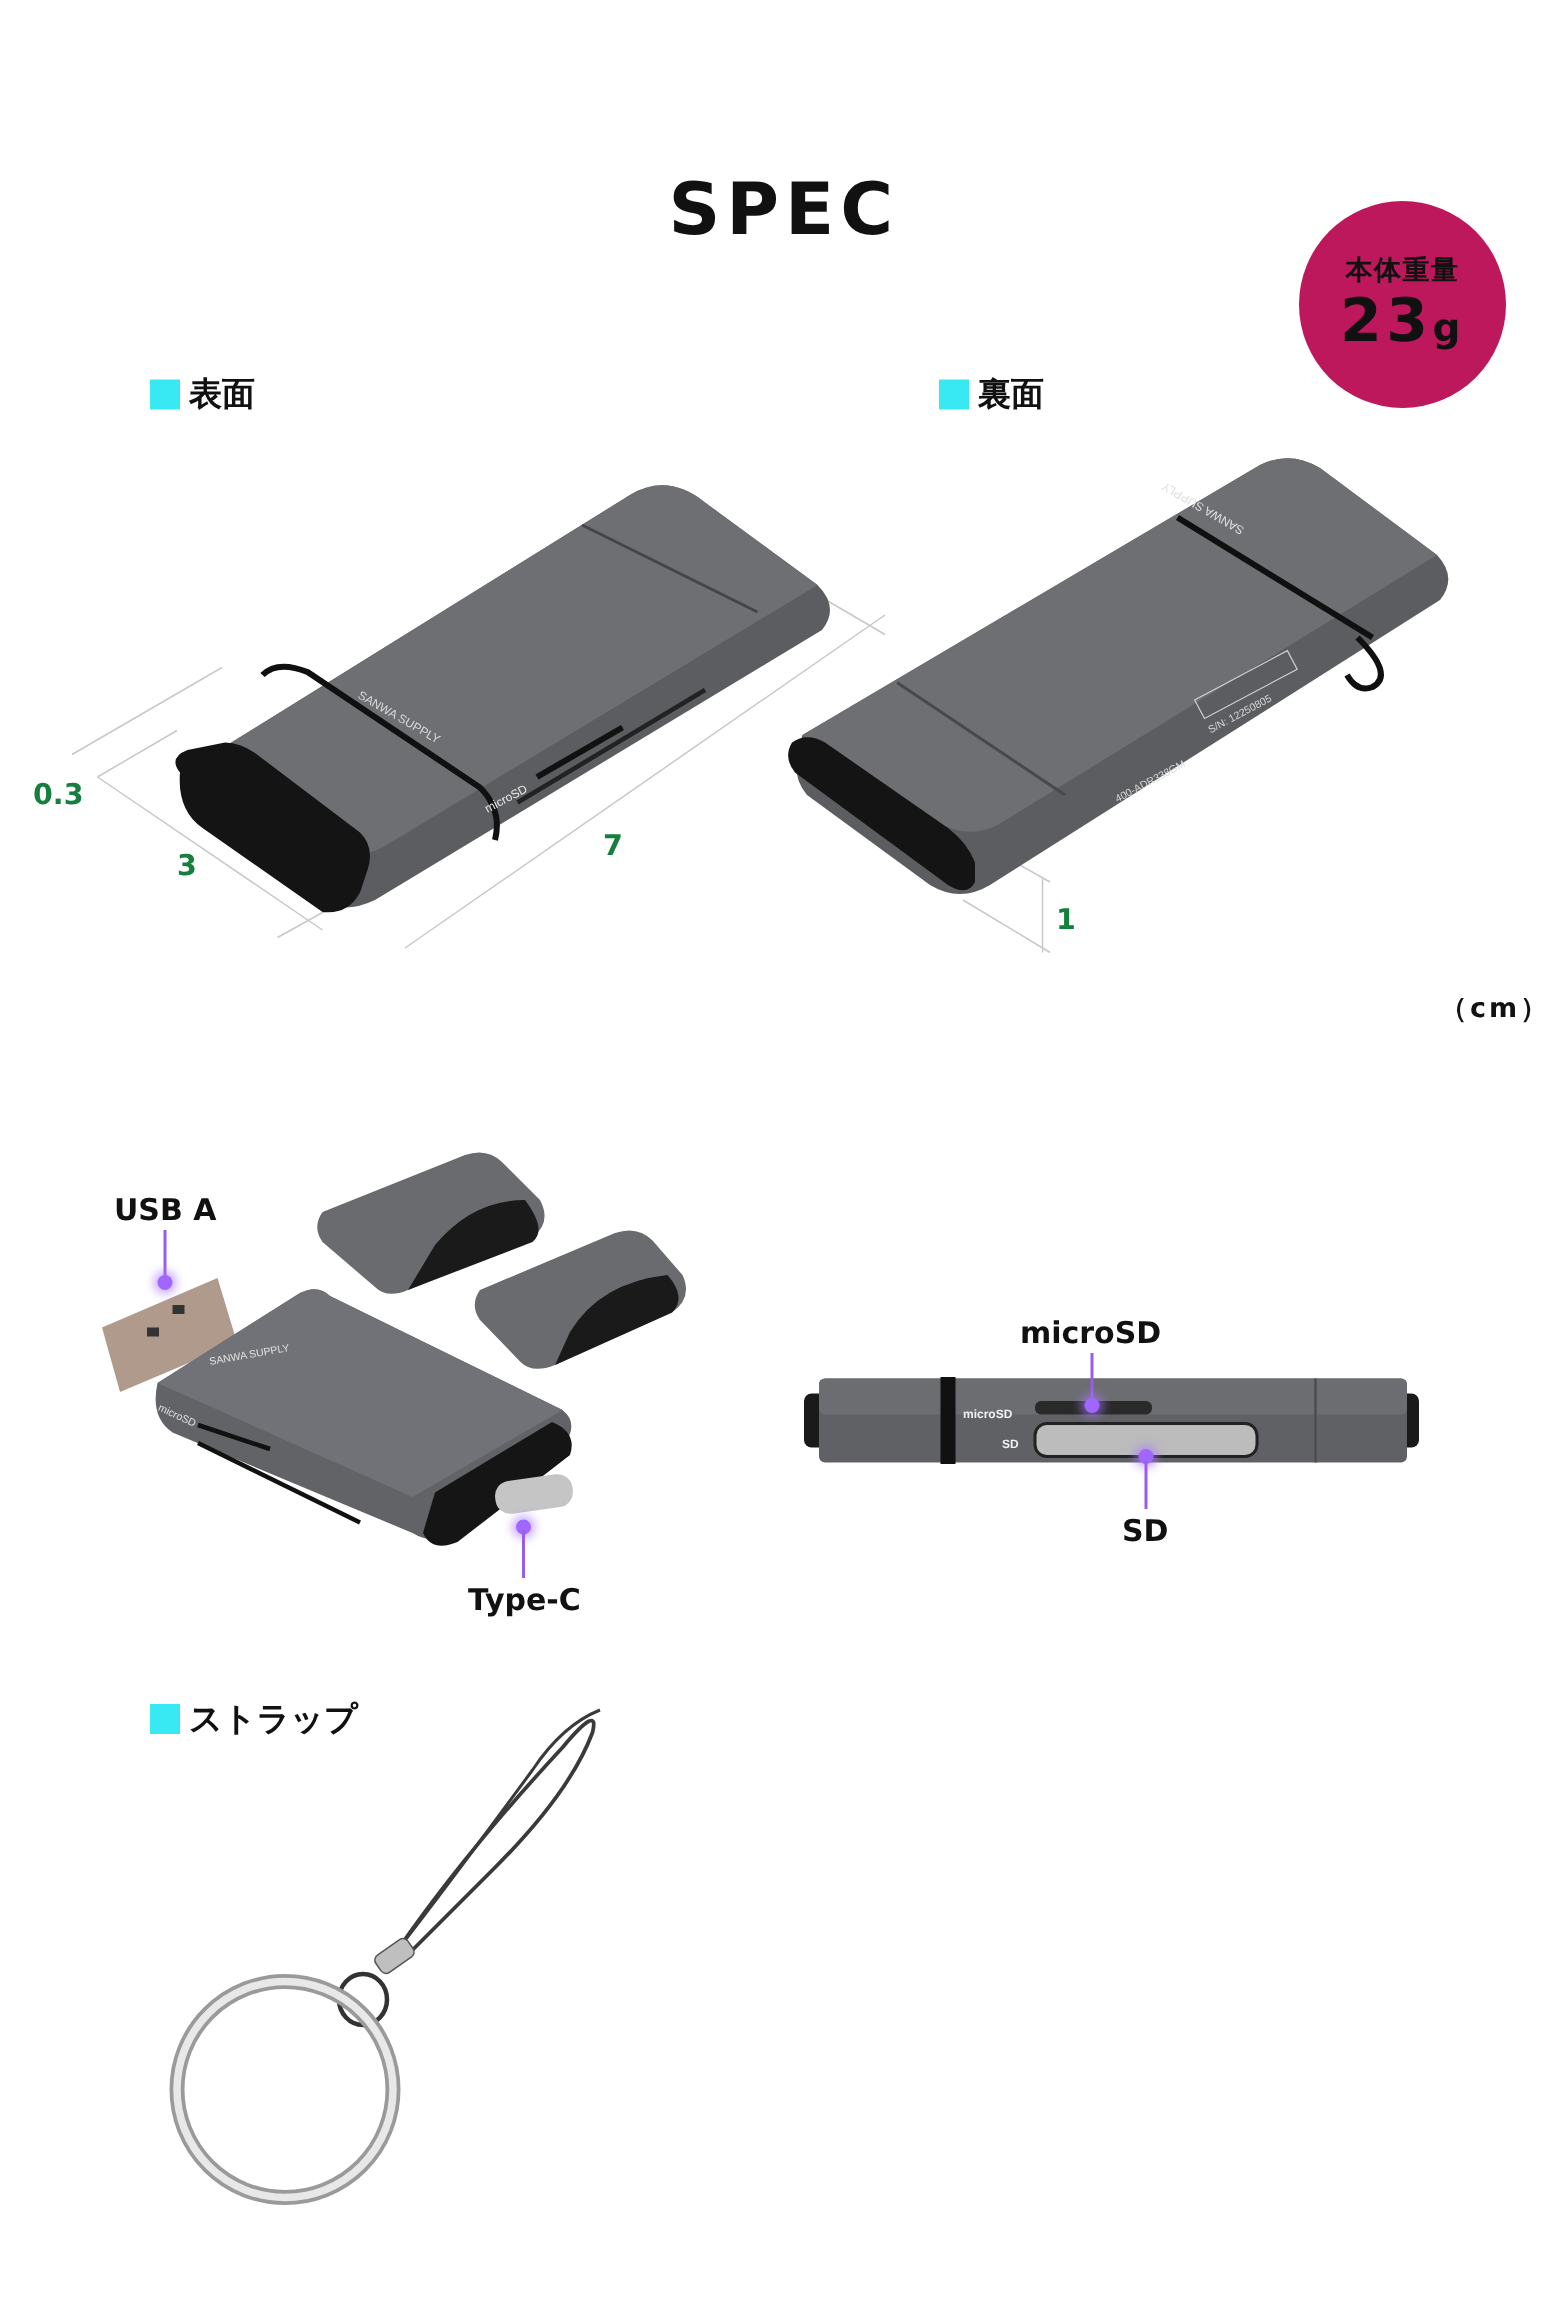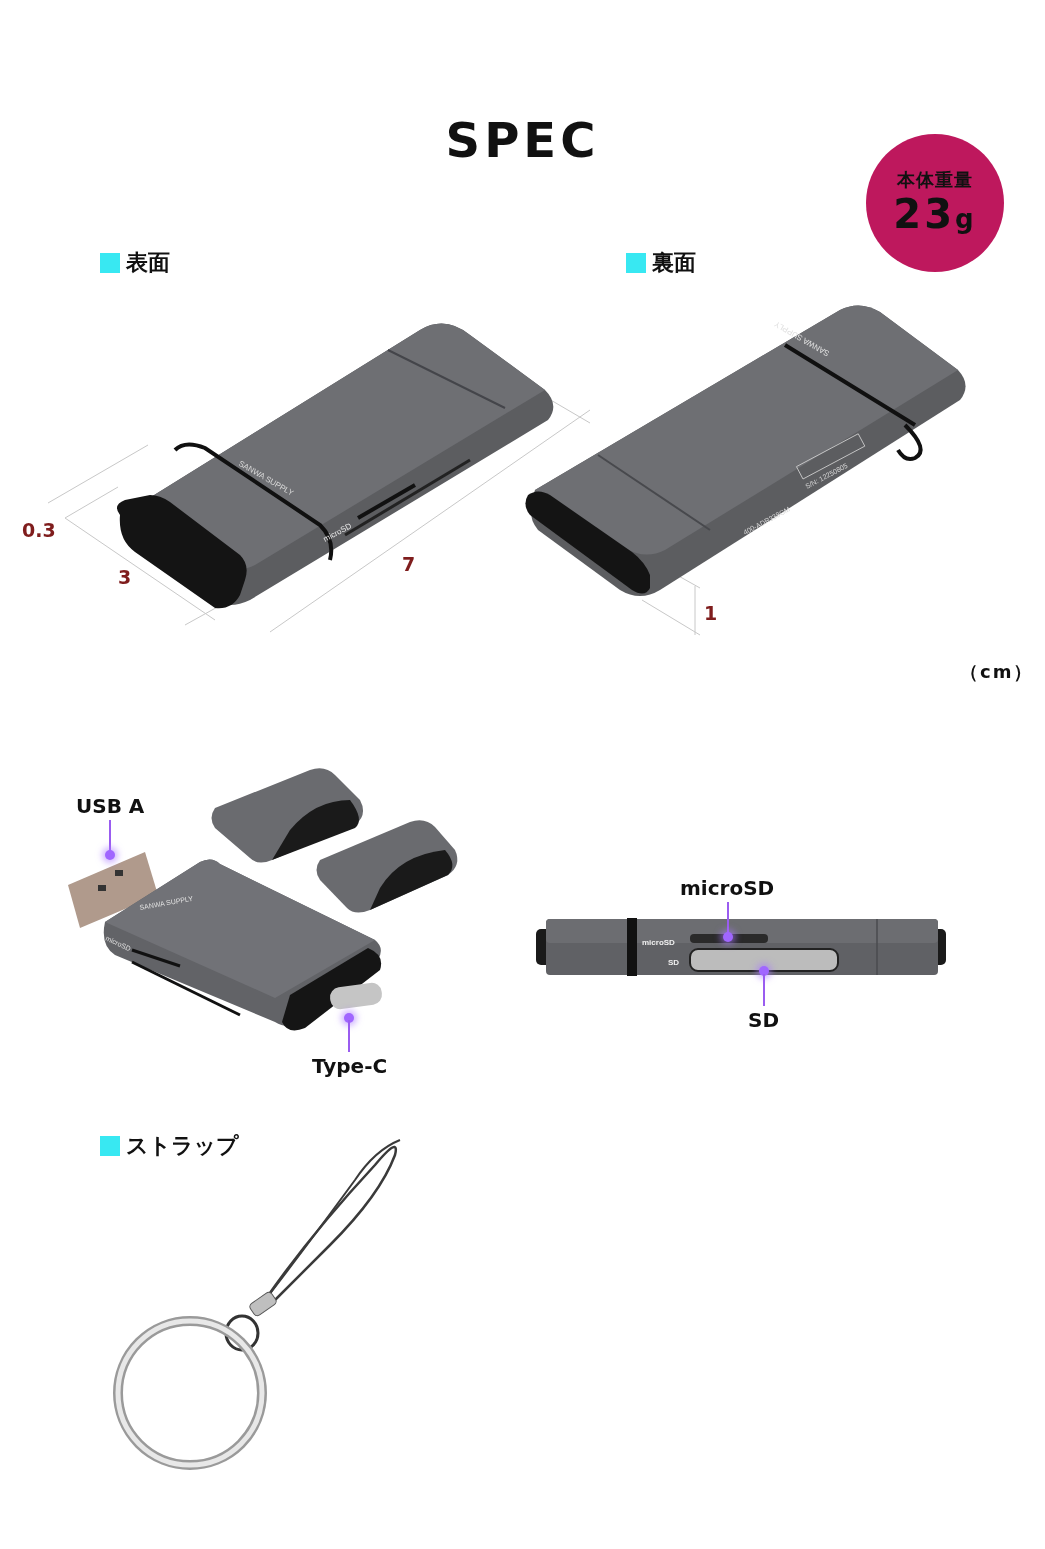--- a/index.html
+++ b/index.html
@@ -10,21 +10,21 @@
   .title { left: 0; width: 1045px; top: 112px; text-align: center; font-size: 48px; font-weight: bold; letter-spacing: 4px; color: #111; }
 
   .weight-badge { left: 866px; top: 134px; width: 138px; height: 138px; border-radius: 50%; background: #be185d; text-align: center; }
   .weight-badge .wl { display: block; margin-top: 34px; font-size: 18px; font-weight: bold; letter-spacing: 1px; }
   .weight-badge .wv { display: block; margin-top: 0px; font-size: 40px; font-weight: bold; letter-spacing: 3px; line-height: 44px; }
   .weight-badge .wv .unit { font-size: 26px; }
 
   .sec-head { font-size: 22px; font-weight: bold; display: flex; align-items: center; gap: 6px; }
   .sec-head .sq { width: 20px; height: 20px; background: #38e8f2; display: inline-block; }
 
-  .dim { font-size: 19px; font-weight: bold; color: #7f1d1d; }
+  .dim { font-size: 19px; font-weight: bold; color: #15803d; }
   .unit-label { font-size: 18px; font-weight: bold; letter-spacing: 2px; }
 
   .callout { font-size: 20px; font-weight: bold; color: #111; }
   .pin-line { width: 2px; background: #9a5cf0; }
   .pin-dot { width: 10px; height: 10px; border-radius: 50%; background: #a066ff; box-shadow: 0 0 6px 3px rgba(170,120,255,0.55); }
 
   svg { position: absolute; overflow: visible; }
 </style>
 </head>
 <body>

